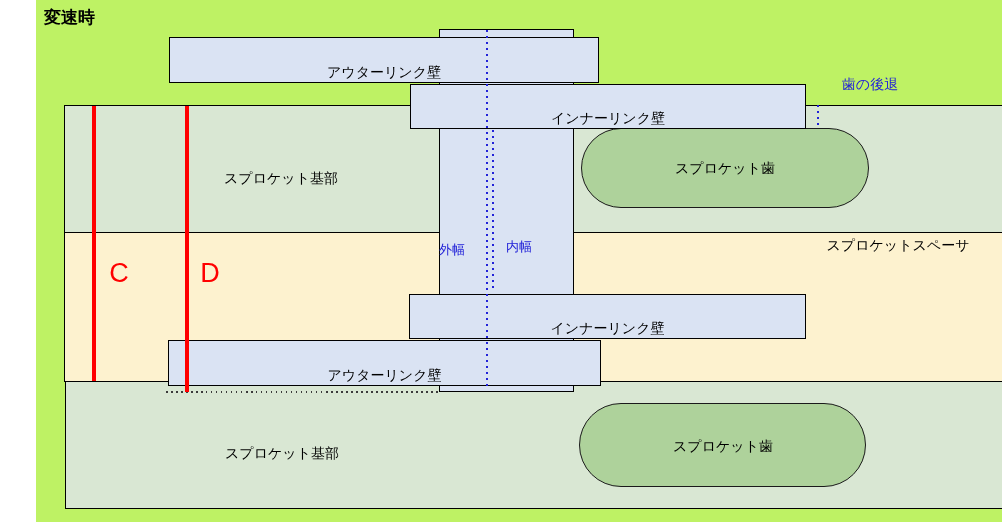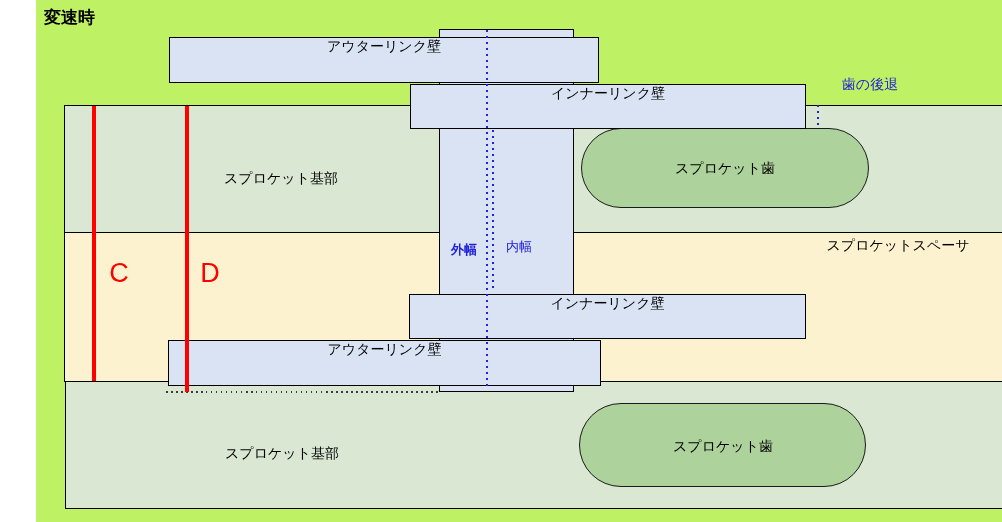--- a/index.html
+++ b/index.html
@@ -15,21 +15,21 @@
   .abs { position: absolute; box-sizing: border-box; }
 
   
   .band        { border: 1px solid #000000; }
   .green-band  { background: #d9e7d3; }
   .yellow-band { background: #fdf2cf; }
   .tooth       { background: #aed29b; border: 1.5px solid #1a1a1a; }
   .bluefill    { background: #dae3f3; border: 1px solid #000000; }
 
   
-  .wall { display: flex; align-items: flex-start; justify-content: center; }
+  .wall { display: flex; align-items: flex-end; justify-content: center; }
   .wall-label { font-size: 14px; color: #000000; white-space: nowrap; }
 
   
   .lbl {
     position: absolute;
     transform: translate(-50%, -50%);
     white-space: nowrap;
     line-height: 1;
   }
   .lbl-black { font-size: 14px; color: #000000; }
@@ -87,20 +87,20 @@
 
   <div class="abs redline" style="left:56px; top:106px; height:275px;"></div>
   <div class="abs redline" style="left:149px; top:106px; height:286px;"></div>
 
   <div class="lbl lbl-black" style="left:245px; top:178px;">スプロケット基部</div>
   <div class="lbl lbl-black" style="left:689px; top:168px;">スプロケット歯</div>
   <div class="lbl lbl-black" style="left:862px; top:245px;">スプロケットスペーサ</div>
   <div class="lbl lbl-black" style="left:246px; top:453px;">スプロケット基部</div>
   <div class="lbl lbl-black" style="left:687px; top:446px;">スプロケット歯</div>
 
-  <div class="lbl lbl-blue" style="left:428px; top:249px;font-weight:bold;">外幅</div>
+  <div class="lbl lbl-blue" style="left:416px; top:249px;">外幅</div>
   <div class="lbl lbl-blue" style="left:483px; top:246px;">内幅</div>
   <div class="lbl lbl-blue" style="left:834px; top:84px; font-size:14px;">歯の後退</div>
 
   <div class="lbl lbl-red" style="left:83px; top:273px;">C</div>
   <div class="lbl lbl-red" style="left:174px; top:273px;">D</div>
 
 </div>
 
 </body></html>

